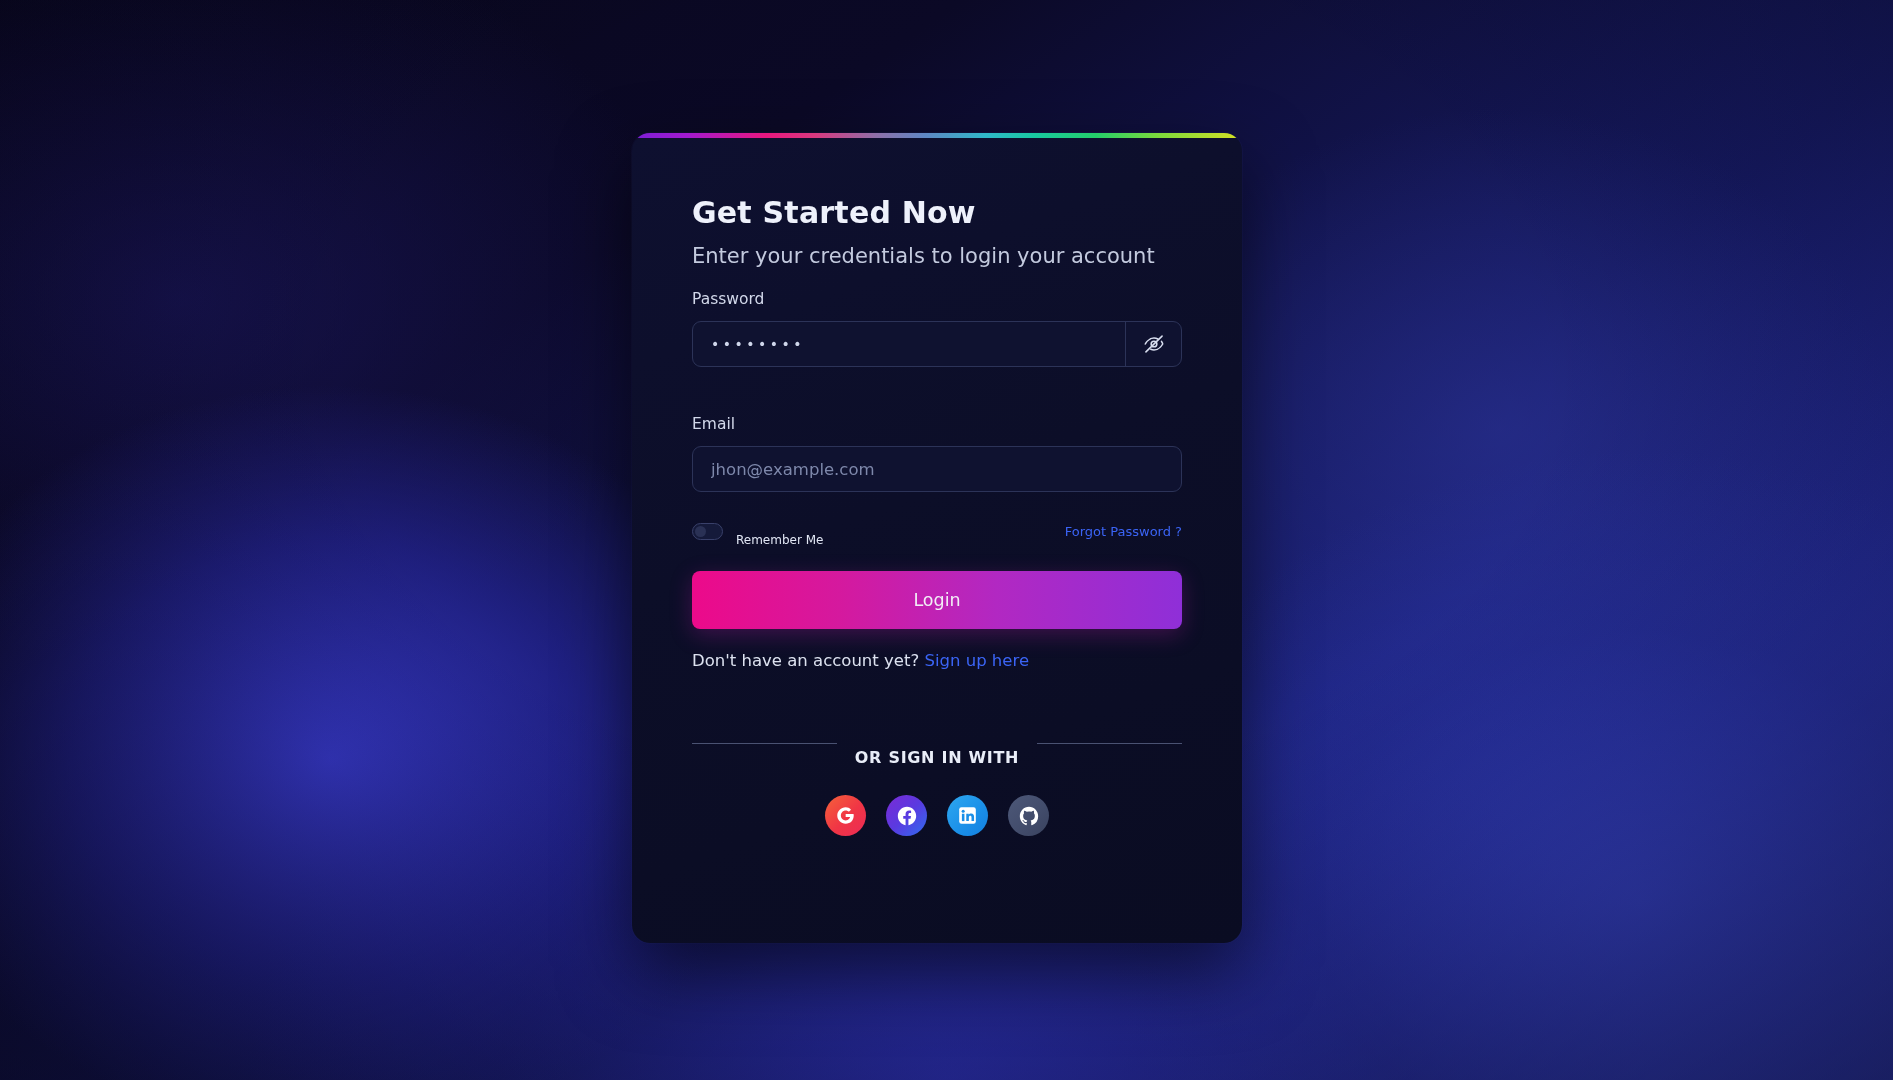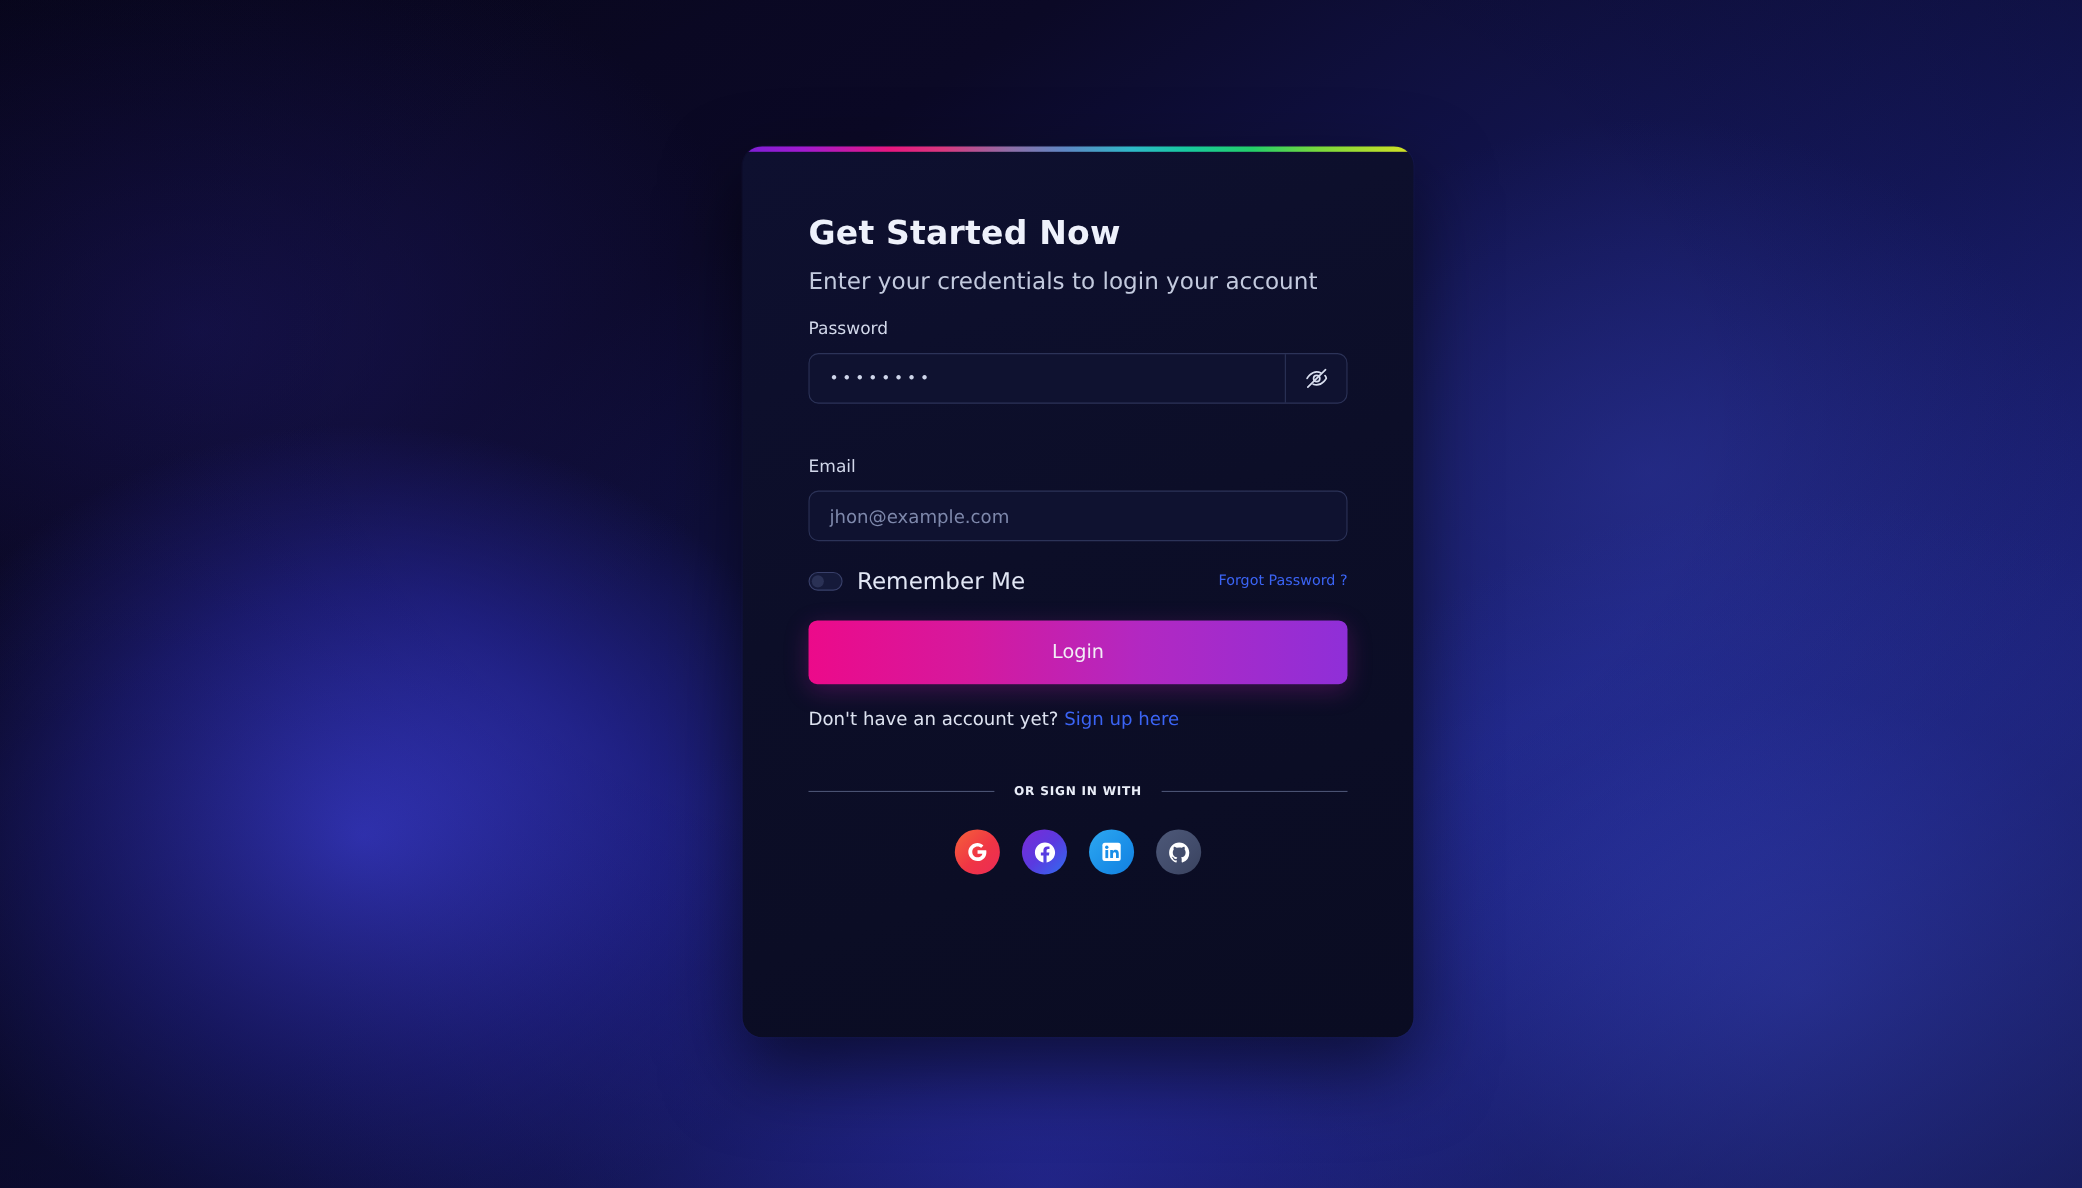--- a/index.html
+++ b/index.html
@@ -32,21 +32,21 @@
   #bg-vignette {
     position: absolute;
     inset: 0;
     background: radial-gradient(ellipse 1500px 1000px at 50% 35%, rgba(0,0,0,0) 40%, rgba(4,3,16,0.55) 100%);
     pointer-events: none;
   }
 
   
   #card-wrap {
     position: absolute;
-    left: 675px;
+    left: 632px;
     top: 133px;
     width: 610px;
     height: 810px;
   }
 
   .card {
     position: relative;
     width: 100%;
     height: 100%;
     background: linear-gradient(160deg, #0e1030 0%, #0c0e28 45%, #0a0c22 100%);
@@ -166,21 +166,21 @@
     position: relative;
     flex: none;
   }
   .switch .knob {
     position: absolute;
     left: 2px; top: 2px;
     width: 11px; height: 11px;
     border-radius: 50%;
     background: #2a3155;
   }
-  .remember-label { font-size: 21px; color: #e2e7f5; }
+  .remember-label { font-size: 12px; color: #e2e7f5; margin-top: 17px; }
   .forgot-link {
     font-size: 13px;
     color: #3b64f5;
     text-decoration: none;
     cursor: pointer;
   }
 
   
   .login-btn {
     margin-top: 24px;
@@ -214,25 +214,26 @@
     display: flex;
     align-items: center;
     gap: 18px;
   }
   .divider .rule {
     flex: 1;
     height: 1px;
     background: #4a5272;
   }
   .divider .dtext {
-    font-size: 11px;
+    font-size: 16px;
     font-weight: bold;
     letter-spacing: 0.7px;
     color: #e9edf8;
     white-space: nowrap;
+    margin-top: 28px;
   }
 
   
   .social-row {
     margin-top: 28px;
     display: flex;
     justify-content: center;
     gap: 20px;
   }
   .social-btn {

